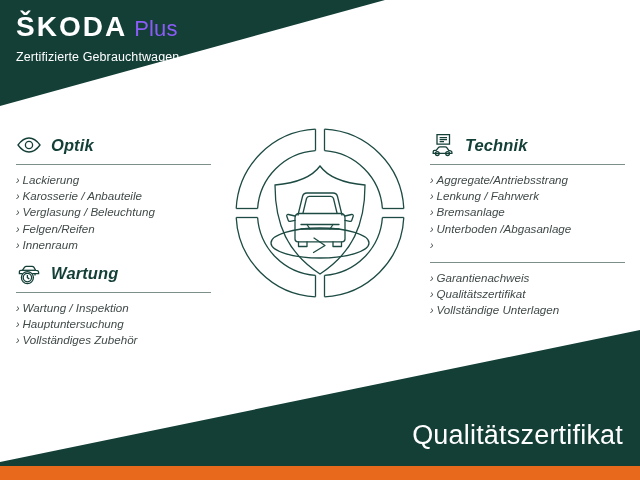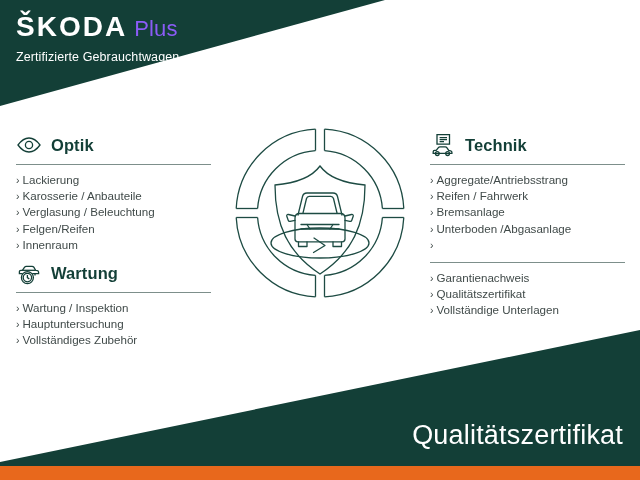--- a/index.html
+++ b/index.html
@@ -88,20 +88,21 @@
     font-weight: 300;
     letter-spacing: 0.2px;
     z-index: 6;
     white-space: nowrap;
   }
 
   
   .col {
     position: absolute;
     width: 195px;
+    font-style: italic;
   }
   .col-left  { left: 16px; }
   .col-right { left: 430px; }
   .row-top    { top: 130px; }
   .row-bottom { top: 258px; }
 
   .sec-head {
     display: flex;
     align-items: center;
     gap: 9px;
@@ -268,21 +269,21 @@
       <span class="sec-title">Technik</span>
     </div>
     <div class="sec-rule"></div>
     <ul class="sec-list">
       <li>
           <span class="chev">›</span>
           <span>Aggregate/Antriebsstrang</span>
         </li>
       <li>
           <span class="chev">›</span>
-          <span>Reifen / Fahrwerk</span>
+          <span>Lenkung / Fahrwerk</span>
         </li>
       <li>
           <span class="chev">›</span>
           <span>Bremsanlage</span>
         </li>
       <li>
           <span class="chev">›</span>
           <span>Unterboden /Abgasanlage</span>
         </li>
       <li>

